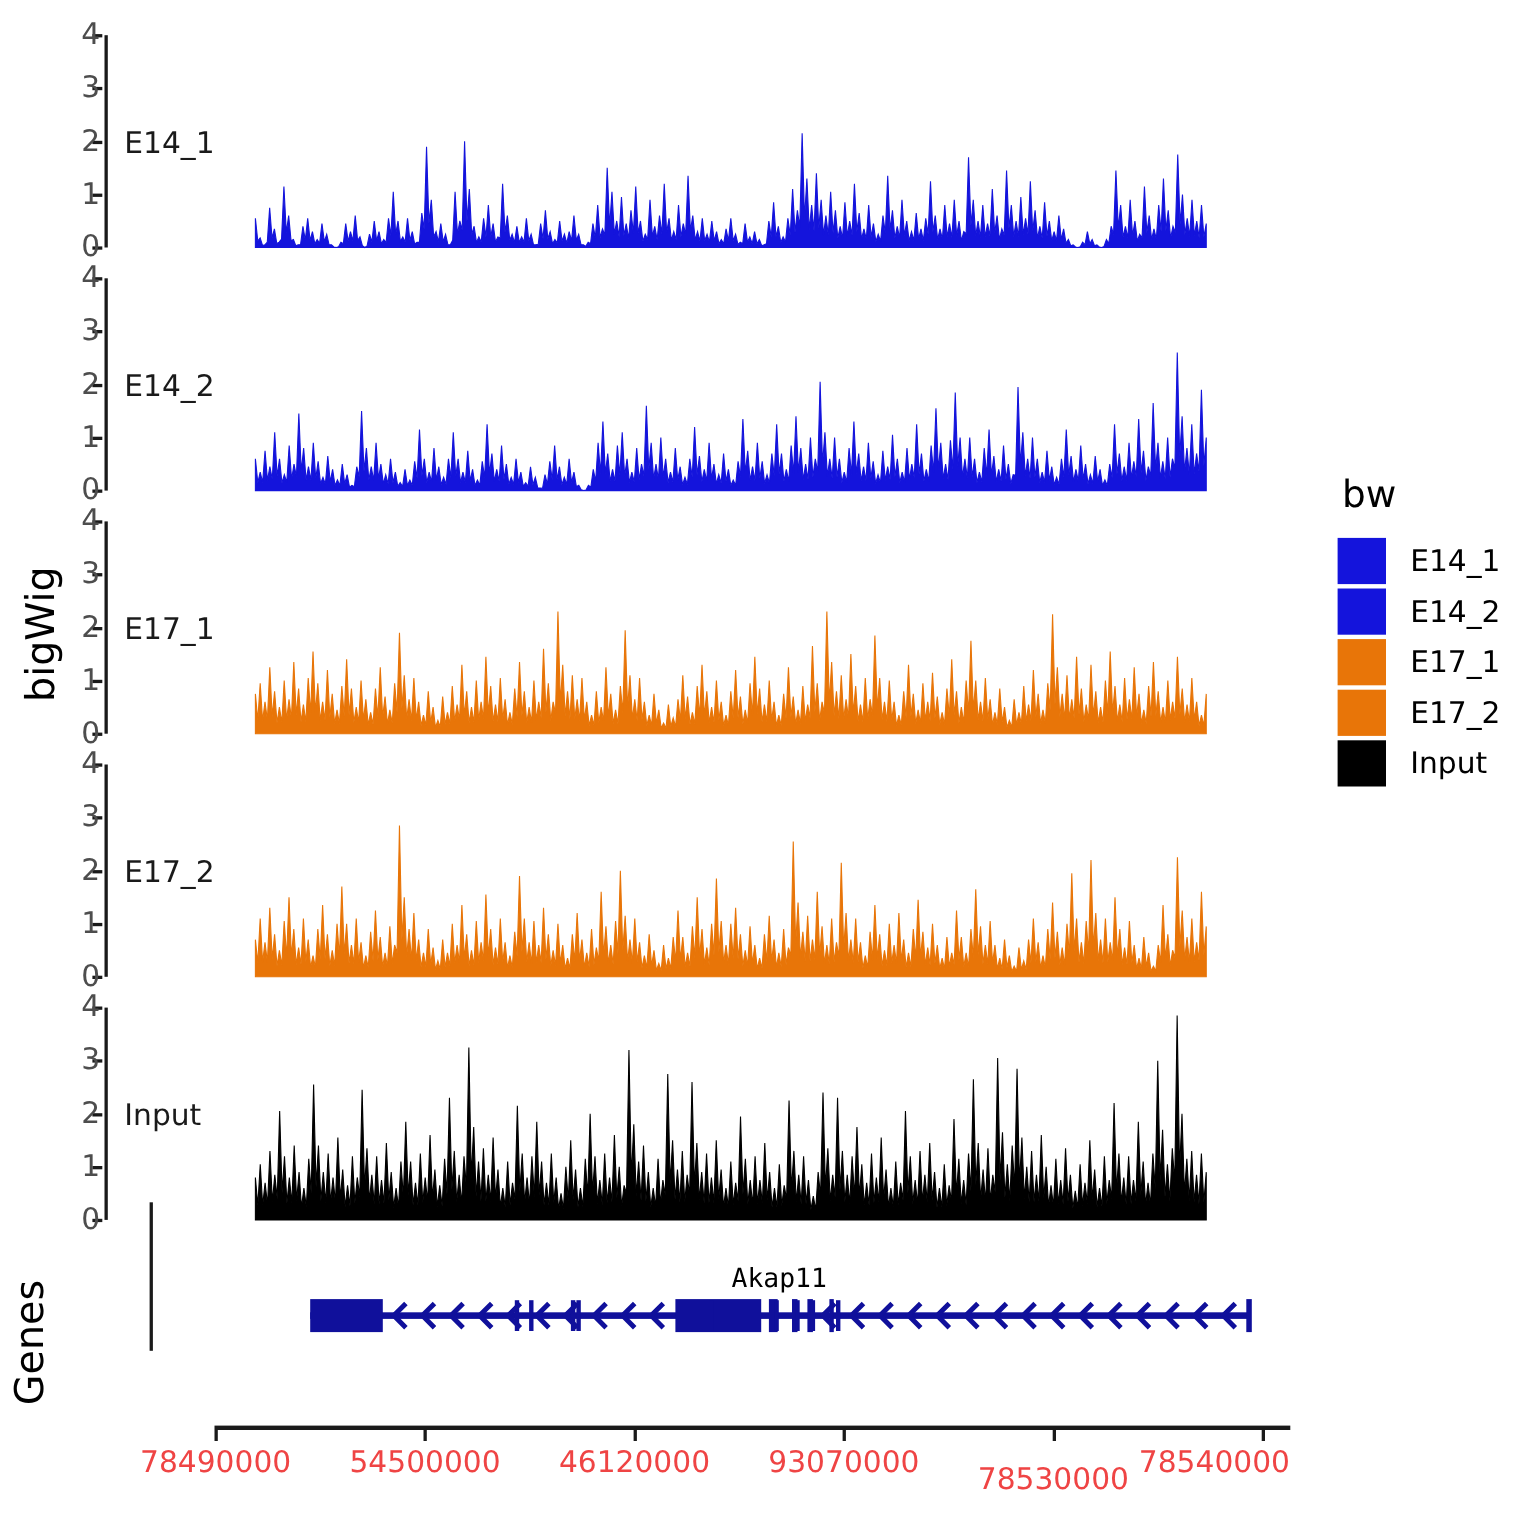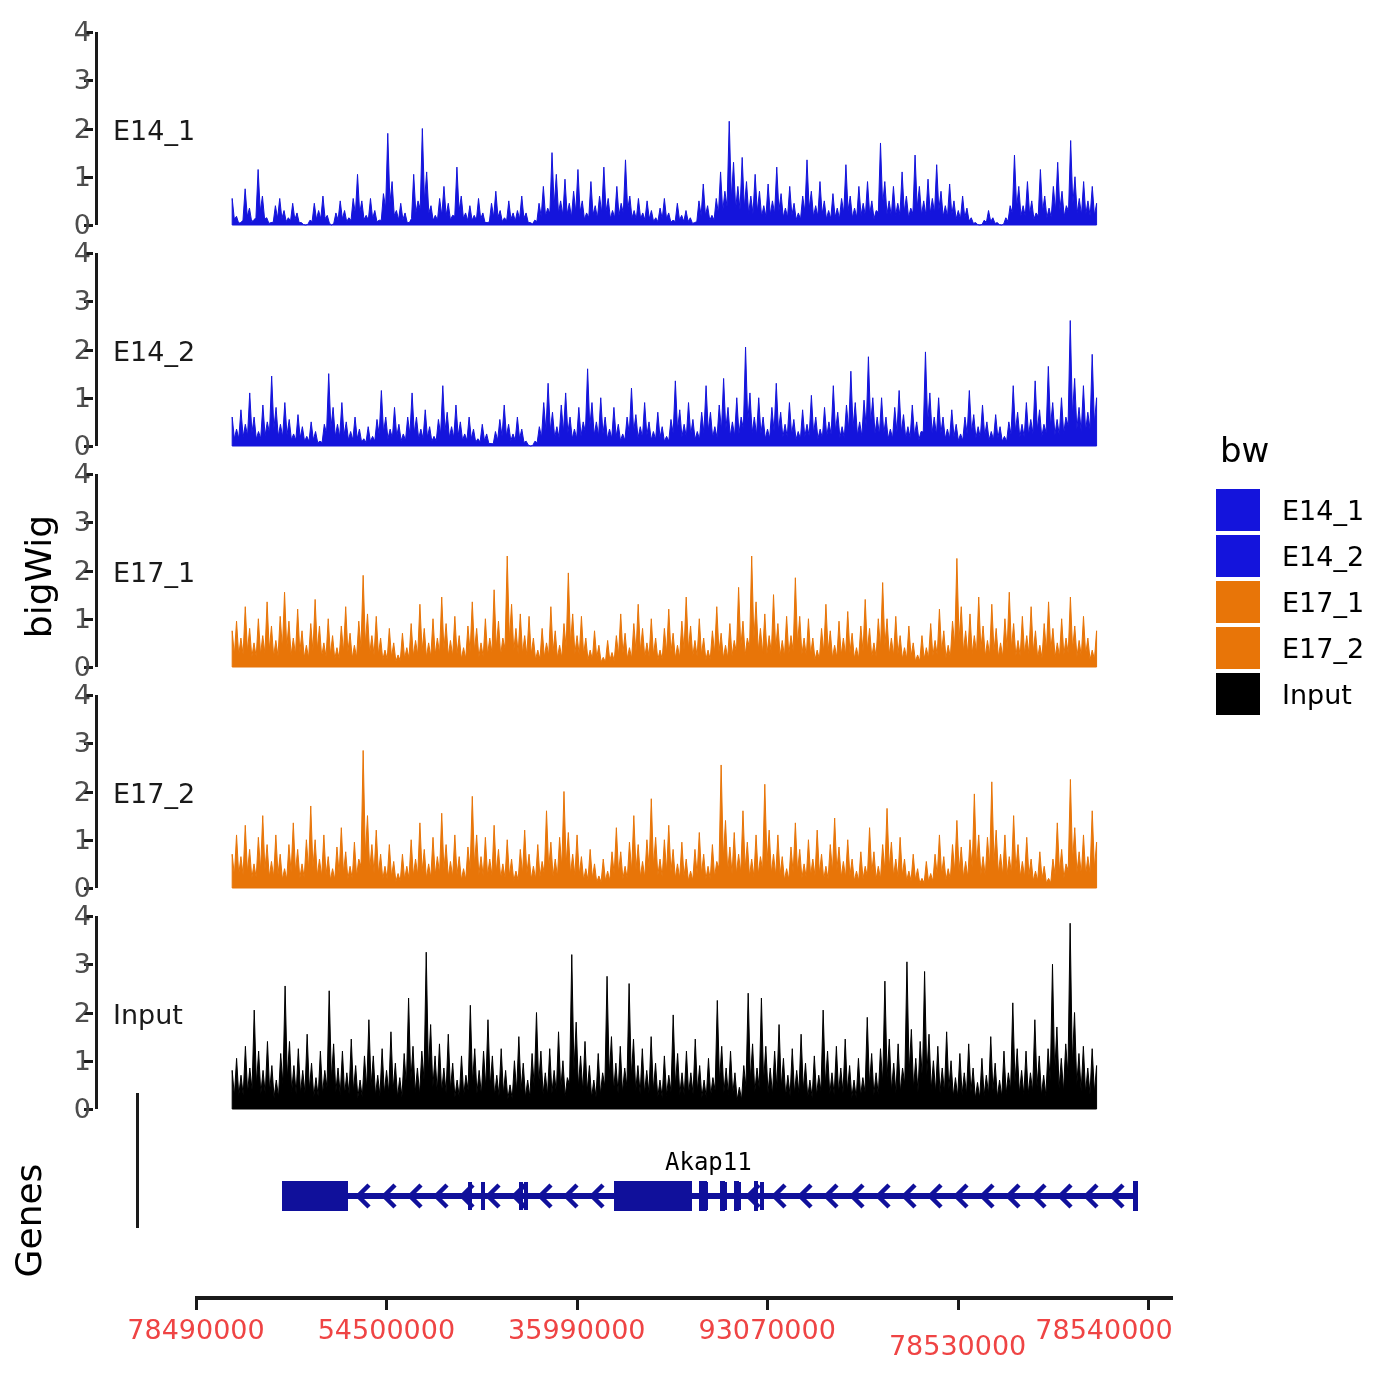--- a/index.html
+++ b/index.html
@@ -208,21 +208,21 @@
       </svg>
   </div>
 
   <div id="xaxis">
       <div class="xaxis-line" style="left: 195px; top: 1296px; width: 978px;"></div>
       <div class="xtick" style="left: 195px; top: 1300px;"></div>
       <div class="xticklbl" style="left: 106px; top: 1316px; width: 180px;">78490000</div>
       <div class="xtick" style="left: 385.4px; top: 1300px;"></div>
       <div class="xticklbl" style="left: 296.4px; top: 1316px; width: 180px;">54500000</div>
       <div class="xtick" style="left: 575.8px; top: 1300px;"></div>
-      <div class="xticklbl" style="left: 486.8px; top: 1316px; width: 180px;">35990000</div>
+      <div class="xticklbl" style="left: 486.8px; top: 1316px; width: 180px;">46120000</div>
       <div class="xtick" style="left: 766.2px; top: 1300px;"></div>
       <div class="xticklbl" style="left: 677.2px; top: 1316px; width: 180px;">93070000</div>
       <div class="xtick" style="left: 956.6px; top: 1300px;"></div>
       <div class="xticklbl" style="left: 867.6px; top: 1332px; width: 180px;">78530000</div>
       <div class="xtick" style="left: 1147px; top: 1300px;"></div>
       <div class="xticklbl" style="left: 1014px; top: 1316px; width: 180px;">78540000</div>
     </div>
 
   <div class="legend">
     <div class="legend-title">bw</div>

